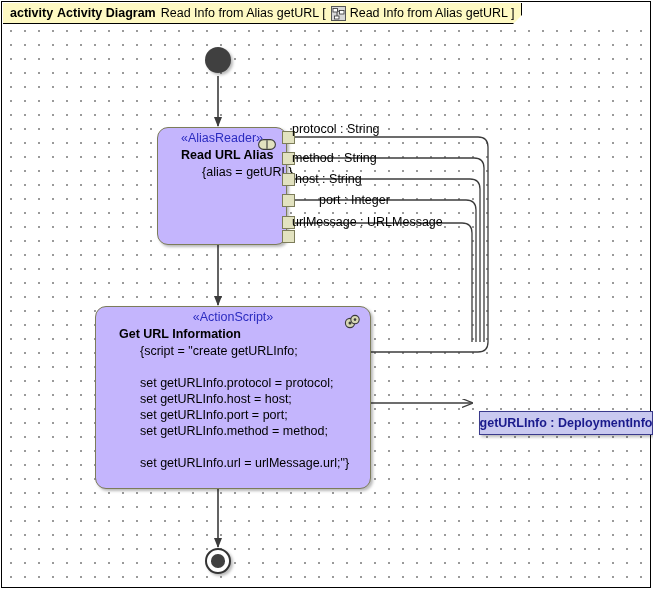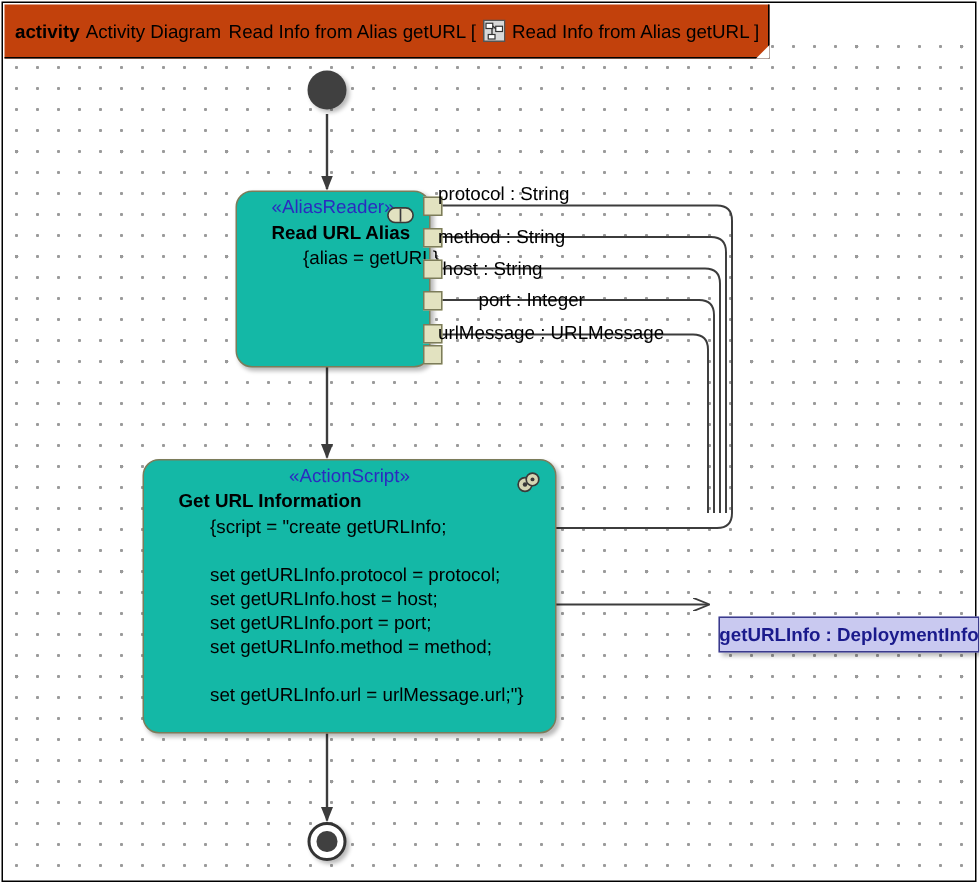--- a/index.html
+++ b/index.html
@@ -42,62 +42,62 @@
       radial-gradient(circle at 1px 1px, #8a8a8a 1.2px, transparent 1.4px);
     background-size: 14px 14px, 70px 70px;
     background-position: 6px 5px, 6px 5px;
   }
 
   
   .frame-label {
     position: absolute;
     left: 1px;
     top: 1px;
-    height: 36px;
+    height: 21px;
     display: flex;
     align-items: center;
     padding: 0 6px 0 7px;
-    background: #c2410c;
+    background: #fef9c3;
     border-right: 1px solid #000000;
     border-bottom: 1px solid #000000;
     white-space: nowrap;
     font-size: 12.5px;
     color: #000000;
     box-sizing: border-box;
     z-index: 6;
   }
   .frame-label .corner {
     position: absolute;
     right: -1px;
     bottom: -1px;
     width: 0;
     height: 0;
     border-left: 9px solid transparent;
     border-bottom: 9px solid #ffffff;
   }
   .kw { font-weight: bold; }
-  .diagram-kind { font-weight: normal; margin-left: 4px; }
+  .diagram-kind { font-weight: bold; margin-left: 4px; }
   .diagram-name { margin-left: 5px; }
   .bracket-open { margin-left: 3px; }
   .bracket-close { margin-left: 3px; }
 
   .hdr-icon {
     display: inline-block;
     width: 15px;
     height: 15px;
     margin: 0 4px 0 5px;
     position: relative;
     vertical-align: middle;
     flex: 0 0 auto;
   }
 
   
   .node {
     position: absolute;
-    background: #14b8a6;
+    background: #c4b5fd;
     border: 1.5px solid #7c7c5a;
     border-radius: 11px;
     box-sizing: border-box;
     box-shadow: 2px 2px 3px rgba(0,0,0,0.28);
     z-index: 3;
   }
 
   .node .stereotype {
     text-align: center;
     color: #2b2bc0;

